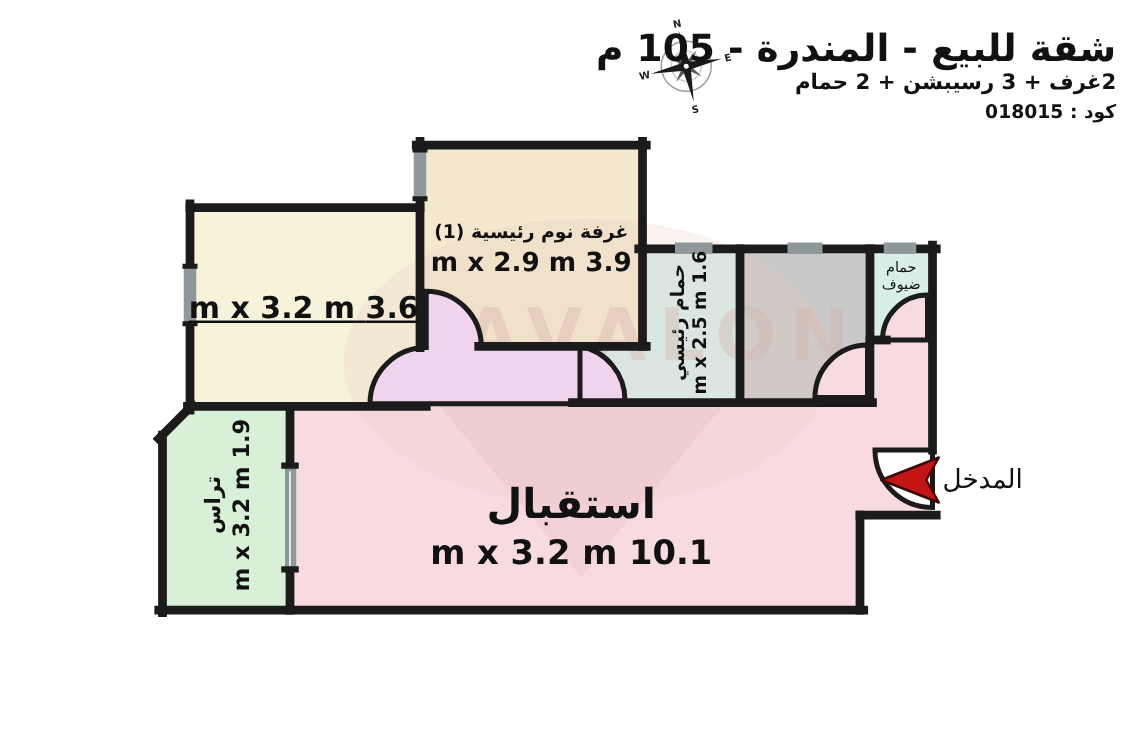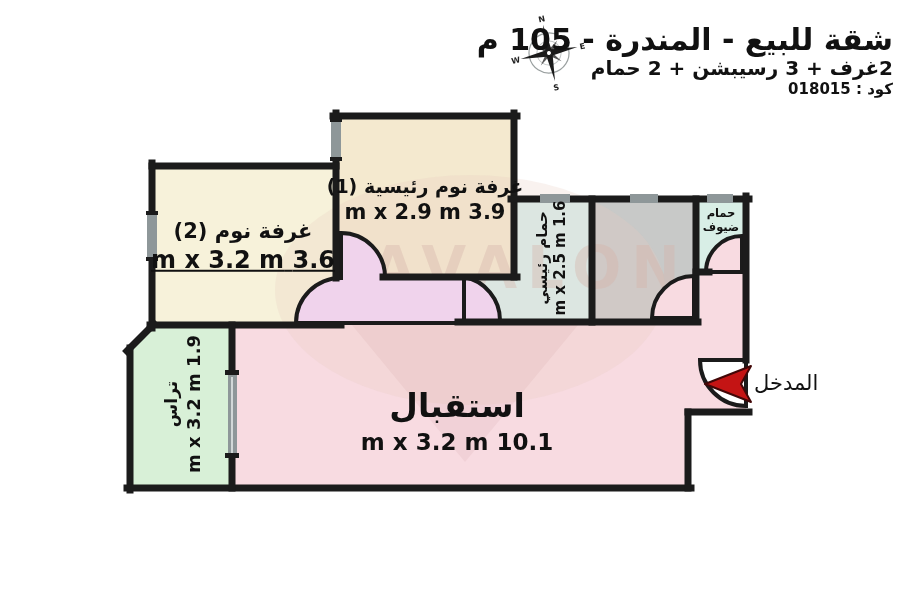--- a/index.html
+++ b/index.html
@@ -8,29 +8,29 @@
     font-family:"DejaVu Sans",sans-serif;color:#111;
     -webkit-font-smoothing:antialiased;
   }
   .stage svg{position:absolute;left:0;top:0;}
   .lbl{position:absolute;transform:translate(-50%,-50%);text-align:center;white-space:nowrap;line-height:1.3;}
   .lbl .nm{font-weight:bold;}
   .lbl .dm{font-weight:bold;}
   .rot{transform:translate(-50%,-50%) rotate(-90deg);}
   .hdr{position:absolute;right:7px;text-align:right;direction:rtl;font-weight:bold;}
   #title{top:22px;font-size:30px;}
-  #subtitle{top:56px;font-size:20px;font-weight:600;}
+  #subtitle{top:56px;font-size:17px;font-weight:600;}
   #code{top:80px;font-size:15px;font-weight:600;}
-  #lbl-master .nm{font-size:19px;} #lbl-master .dm{font-size:21px;}
+  #lbl-master .nm{font-size:15px;} #lbl-master .dm{font-size:21px;}
   #lbl-bed2 .nm{font-size:21px;}   #lbl-bed2 .dm{font-size:24px;text-decoration:underline;}
-  #lbl-reception .nm{font-size:33px;margin-top:24px;} #lbl-reception .dm{font-size:23px;}
+  #lbl-reception .nm{font-size:33px;margin-top:24px;} #lbl-reception .dm{font-size:27px;}
   #lbl-kitchen .nm{font-size:19px;} #lbl-kitchen .dm{font-size:14px;}
   #lbl-bath .nm,#lbl-bath .dm{font-size:15px;line-height:1.2;}
   #lbl-terrace .nm{font-size:17px;} #lbl-terrace .dm{font-size:18px;line-height:1.35;}
-  #lbl-guest{white-space:normal;width:50px;font-size:11.5px;font-weight:bold;line-height:1.2;}
+  #lbl-guest{white-space:normal;width:50px;font-size:11.5px;font-weight:normal;line-height:1.2;}
   #lbl-entrance{position:absolute;left:754px;top:371px;font-size:21px;font-weight:normal;direction:rtl;}
 </style>
 </head>
 <body>
 
 <div class="stage">
 
   <svg width="900" height="599" viewBox="0 0 900 599">
 
     <g>
@@ -122,21 +122,20 @@
   <div class="hdr" id="title">شقة للبيع - المندرة - 105 م</div>
   <div class="hdr" id="subtitle">2غرف + 3 رسيبشن + 2 حمام</div>
   <div class="hdr" id="code">كود : 018015</div>
 
   <div class="lbl" id="lbl-master" style="left:425px;top:200px;" dir="rtl">
     <div class="nm">غرفة نوم رئيسية (1)</div>
     <div class="dm">3.9 m x 2.9 m</div>
   </div>
 
   <div class="lbl" id="lbl-bed2" style="left:243px;top:247px;" dir="rtl">
-    <div class="nm">غرفة نوم (2)</div>
     <div class="dm">3.6 m x 3.2 m</div>
   </div>
 
   <div class="lbl rot" id="lbl-bath" style="left:551px;top:258px;" dir="rtl">
     <div class="nm">حمام رئيسي</div>
     <div class="dm">1.6 m x 2.5 m</div>
   </div>
 
 
   <div class="lbl" id="lbl-guest" style="left:721px;top:221px;" dir="rtl">

